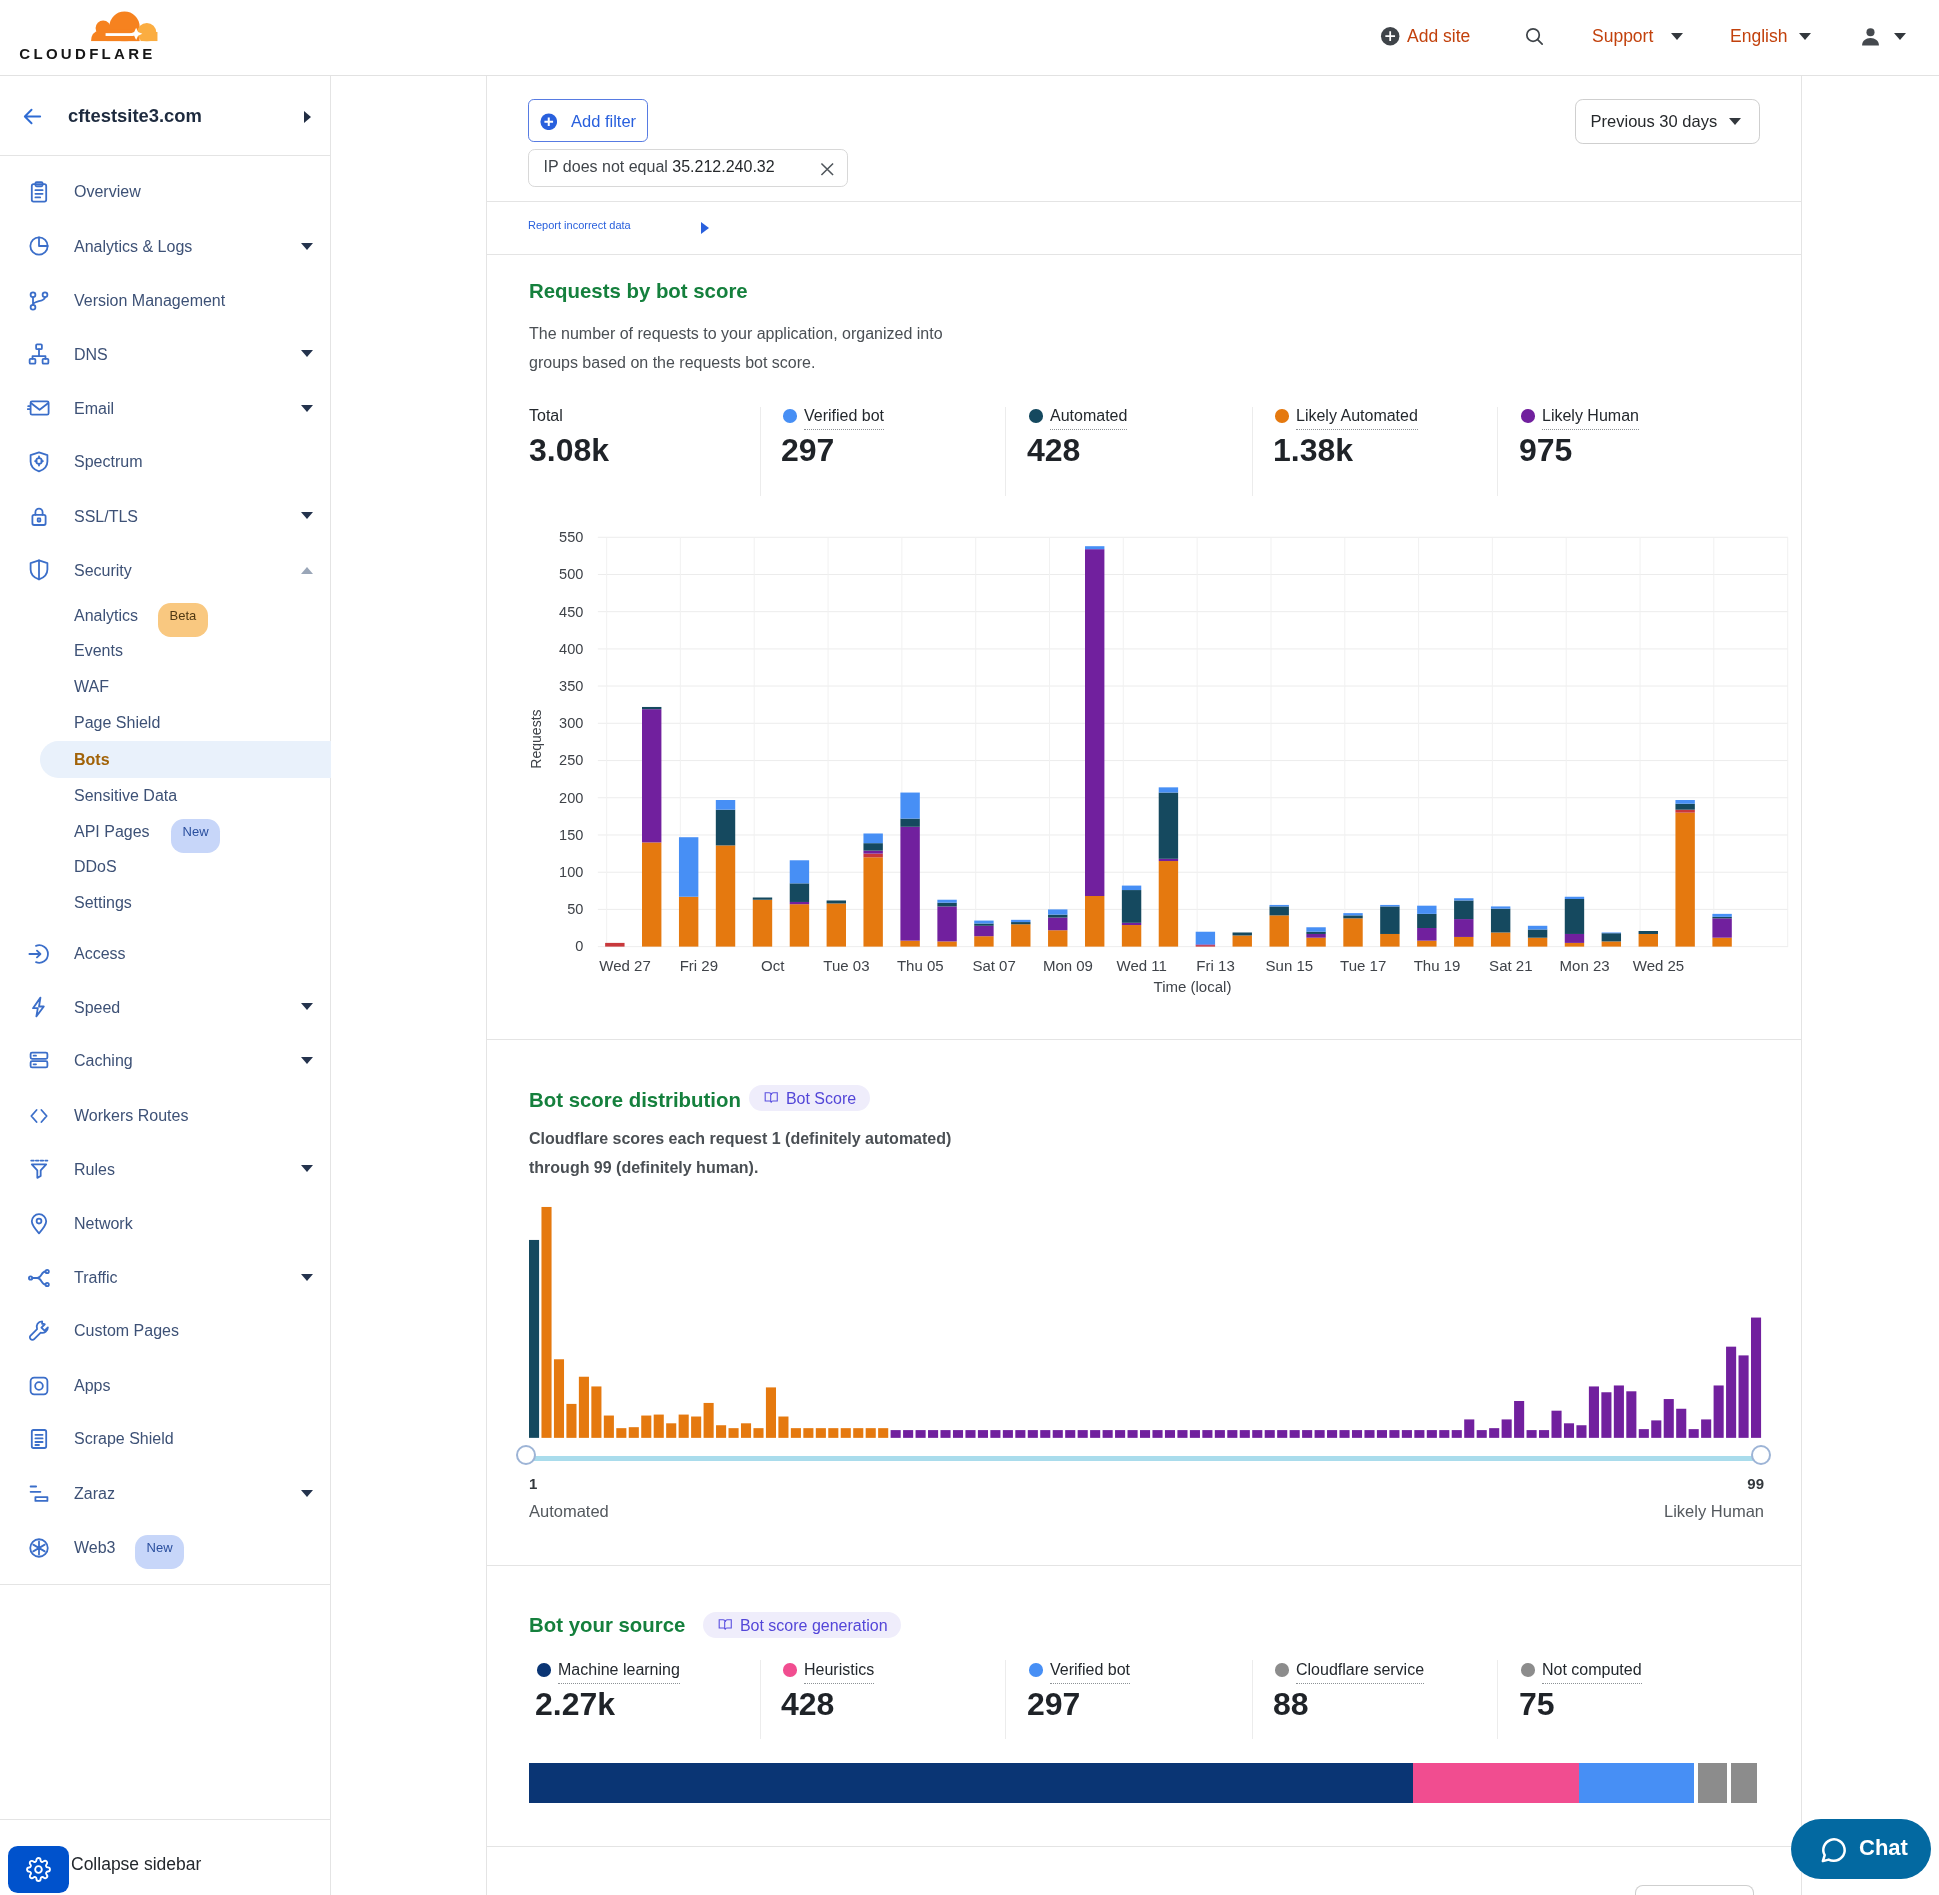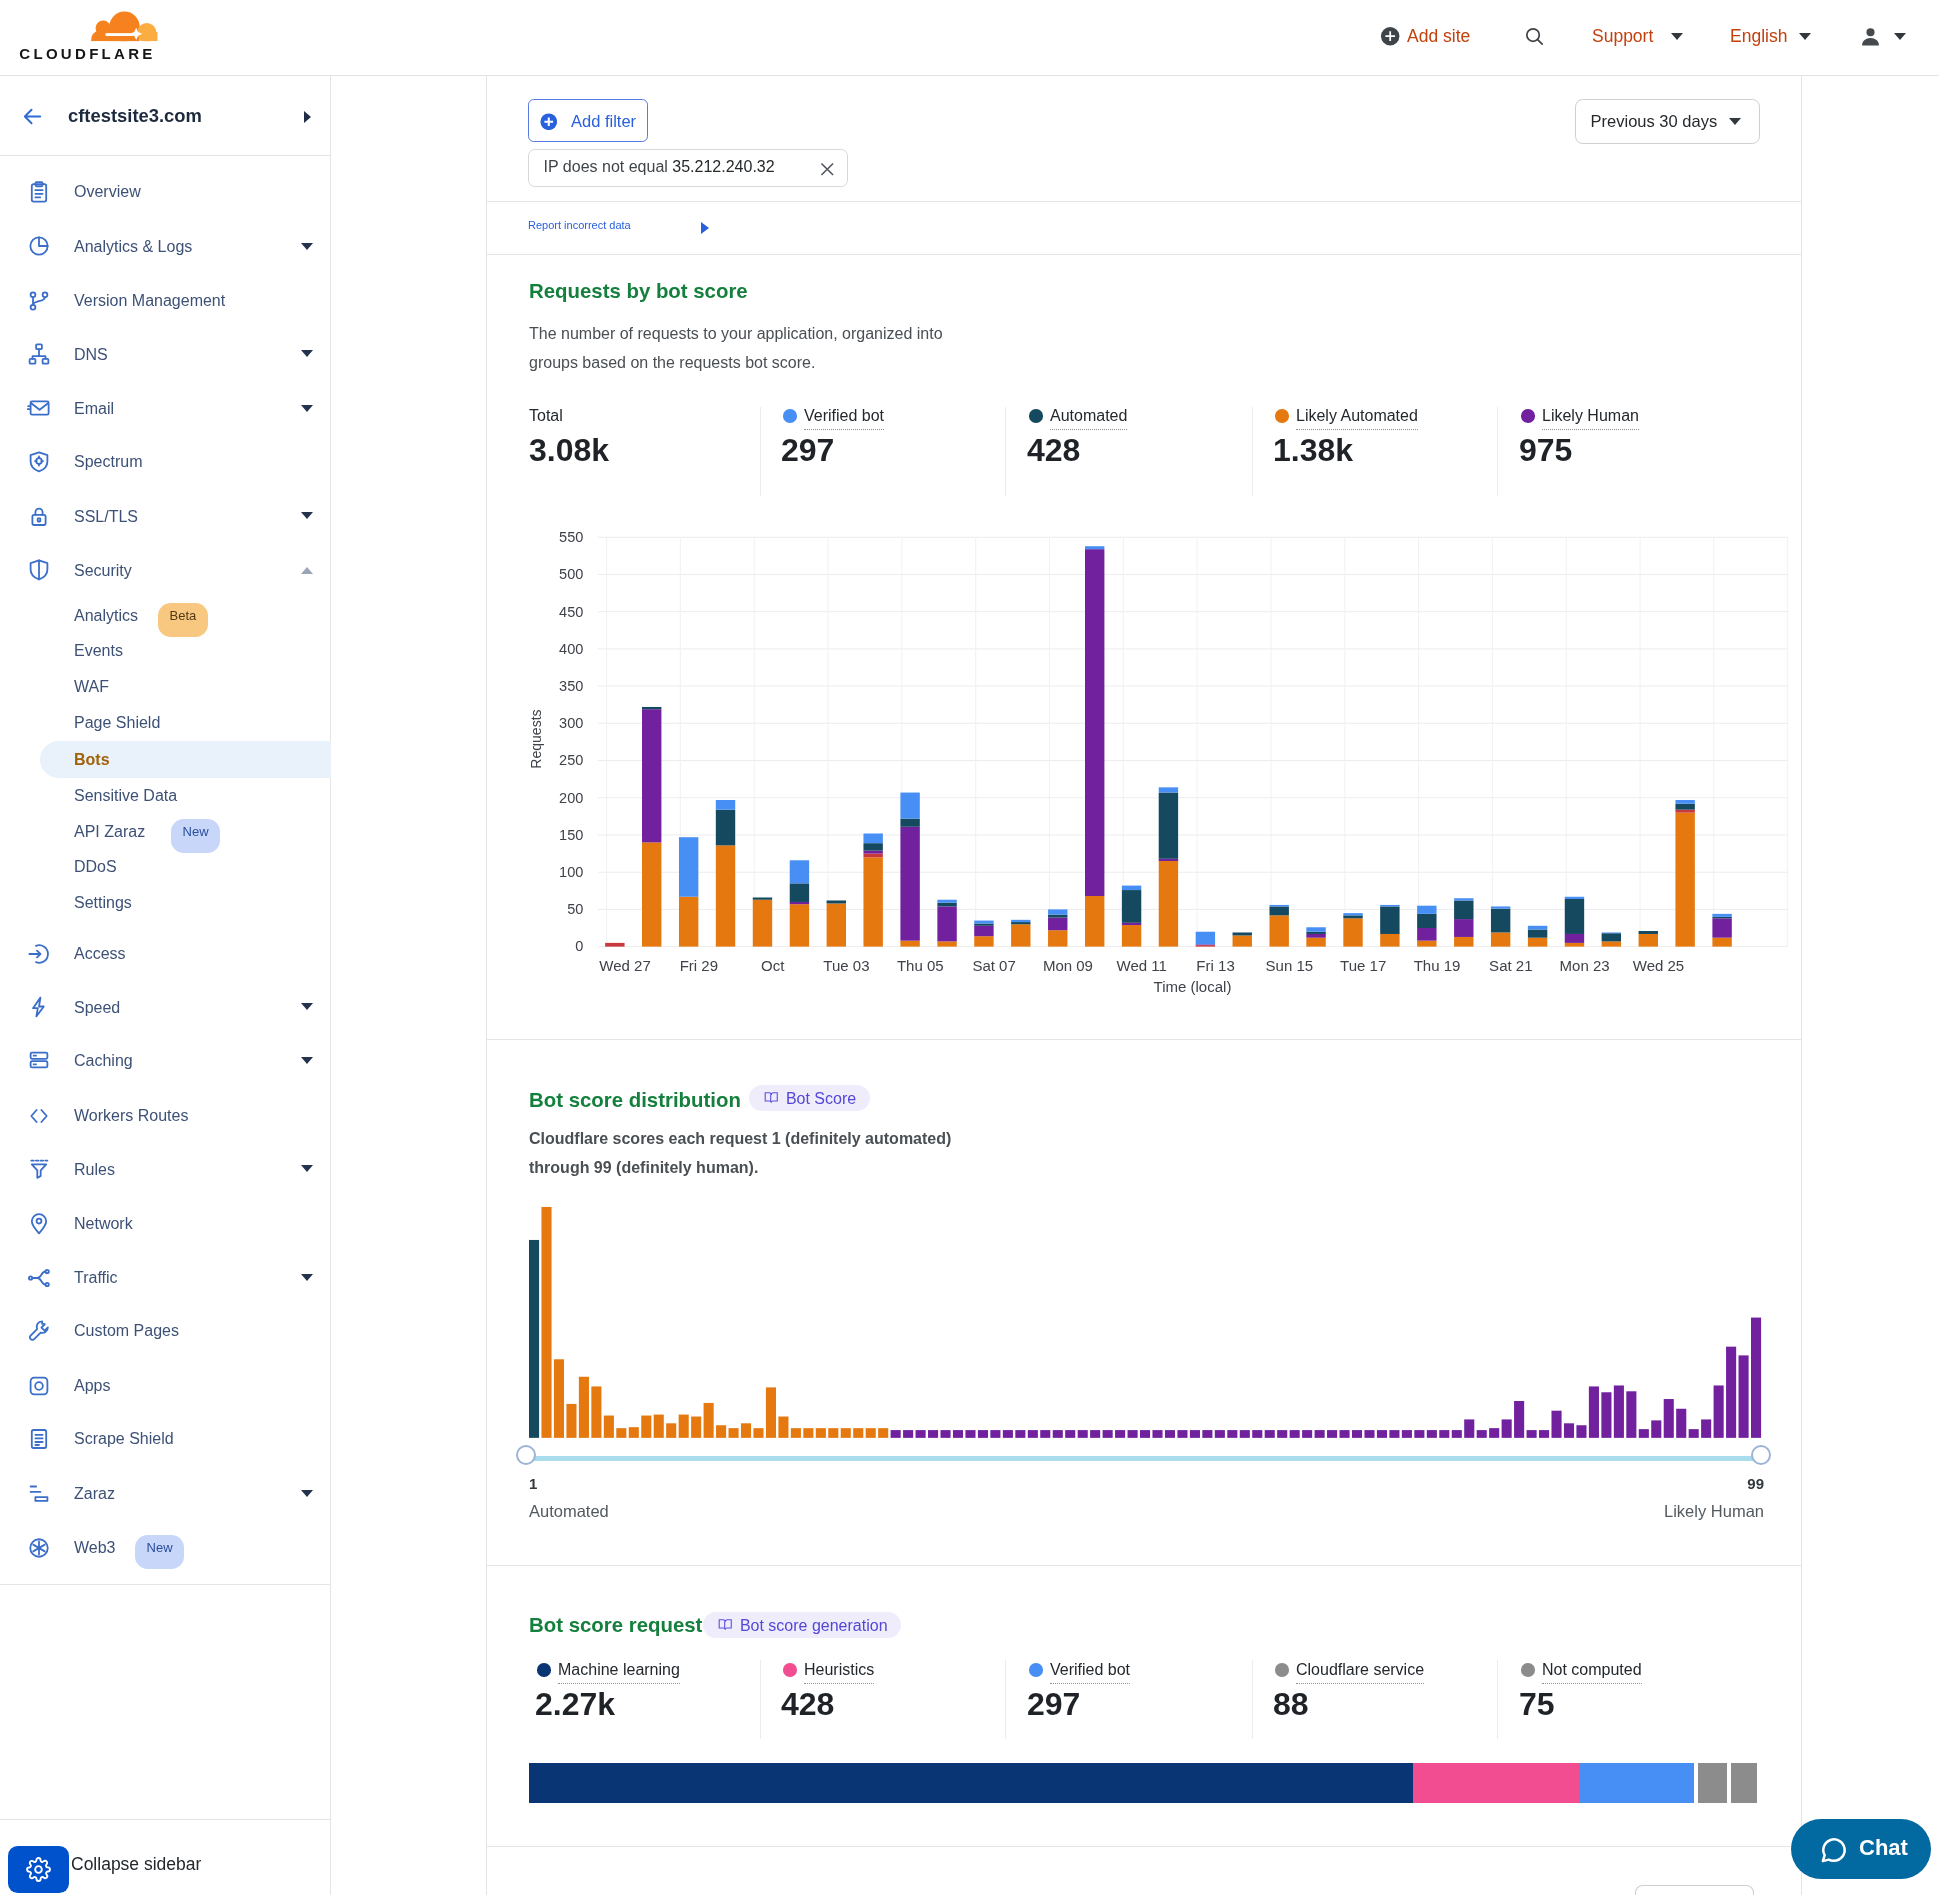--- a/index.html
+++ b/index.html
@@ -196,21 +196,21 @@
 <div class="sit" style="top:1536px">Web3</div>
 <div class="upcaret" style="left:301px;top:567px"></div>
 <div class="sit sub" style="top:604px">Analytics</div>
 <div class="badge beta" style="left:158px;top:603px">Beta</div>
 <div class="sit sub" style="top:639px">Events</div>
 <div class="sit sub" style="top:675px">WAF</div>
 <div class="sit sub" style="top:711px">Page Shield</div>
 <div class="selpill" style="top:741px"></div>
 <div class="sit sub selt" style="top:748px">Bots</div>
 <div class="sit sub" style="top:784px">Sensitive Data</div>
-<div class="sit sub" style="top:820px">API Zaraz</div>
+<div class="sit sub" style="top:820px">API Pages</div>
 <div class="badge new" style="left:171px;top:819px">New</div>
 <div class="sit sub" style="top:855px">DDoS</div>
 <div class="sit sub" style="top:891px">Settings</div>
 <div class="badge new" style="left:135px;top:1535px">New</div>
 <div class="hr" style="left:0;top:1584px;width:331px"></div>
 <div class="hr" style="left:0;top:1819px;width:331px"></div>
 <div class="gearbtn">
     <svg width="25" height="25" viewBox="0 0 24 24" fill="none" stroke="#fff" stroke-width="1.8" stroke-linecap="round" stroke-linejoin="round">
       <circle cx="12" cy="12" r="3.2"></circle>
       <path d="M19.4 15a1.7 1.7 0 00.34 1.87l.06.06a2 2 0 11-2.83 2.83l-.06-.06a1.7 1.7 0 00-1.87-.34 1.7 1.7 0 00-1 1.51V21a2 2 0 11-4 0v-.09a1.7 1.7 0 00-1-1.51 1.7 1.7 0 00-1.87.34l-.06.06a2 2 0 11-2.83-2.83l.06-.06a1.7 1.7 0 00.34-1.87 1.7 1.7 0 00-1.51-1H3a2 2 0 110-4h.09a1.7 1.7 0 001.51-1 1.7 1.7 0 00-.34-1.87l-.06-.06a2 2 0 112.83-2.83l.06.06a1.7 1.7 0 001.87.34h0a1.7 1.7 0 001-1.51V3a2 2 0 114 0v.09a1.7 1.7 0 001 1.51h0a1.7 1.7 0 001.87-.34l.06-.06a2 2 0 112.83 2.83l-.06.06a1.7 1.7 0 00-.34 1.87v0a1.7 1.7 0 001.51 1H21a2 2 0 110 4h-.09a1.7 1.7 0 00-1.51 1z"></path>
@@ -537,21 +537,21 @@
   </svg>
 <div style="position:absolute;left:529px;top:1456px;width:1234px;height:4.9px;background:#a9dcec;"></div>
 <div style="position:absolute;left:516px;top:1445px;width:20.4px;height:20.4px;background:#fff;border:2.4px solid #9db4d6;border-radius:50%;"></div>
 <div style="position:absolute;left:1751px;top:1445px;width:20.4px;height:20.4px;background:#fff;border:2.4px solid #9db4d6;border-radius:50%;"></div>
 <div style="position:absolute;left:529px;top:1475px;font-size:15px;font-weight:bold;color:#33383d;">1</div>
 <div style="position:absolute;left:1737px;top:1475px;width:27px;text-align:right;font-size:15px;font-weight:bold;color:#33383d;">99</div>
 <div style="position:absolute;left:529px;top:1502px;font-size:16.5px;color:#54595e;">Automated</div>
 <div style="position:absolute;left:1570px;top:1502px;width:194px;text-align:right;font-size:16.5px;color:#54595e;">Likely Human</div>
 <div class="hr" style="left:487px;top:1565px;width:1315px"></div>
 
-<div class="h2" style="left:529px;top:1612px;">Bot score request</div>
+<div class="h2" style="left:529px;top:1612px;">Bot your source</div>
 <div class="fbadge" style="left:703px;top:1612px;">
     <svg width="15.5" height="15.5" viewBox="0 0 24 24" fill="none" stroke="#5b50e0" stroke-width="2">
       <path d="M2 4h7a4 4 0 014 4 4 4 0 014-4h7v15h-8a3 3 0 00-3 3 3 3 0 00-3-3H2z" transform="scale(0.85) translate(2,1)"></path>
       <path d="M12 7v13" transform="scale(0.85) translate(2,1)"></path>
     </svg>
     <span>Bot score generation</span>
   </div>
 <span class="dot" style="left:537px;top:1663px;background:#0a3574"></span>
 <div class="slabel du" style="left:558px;top:1658px">Machine learning</div>
 <div class="sval" style="left:535px;top:1686px">2.27k</div>

